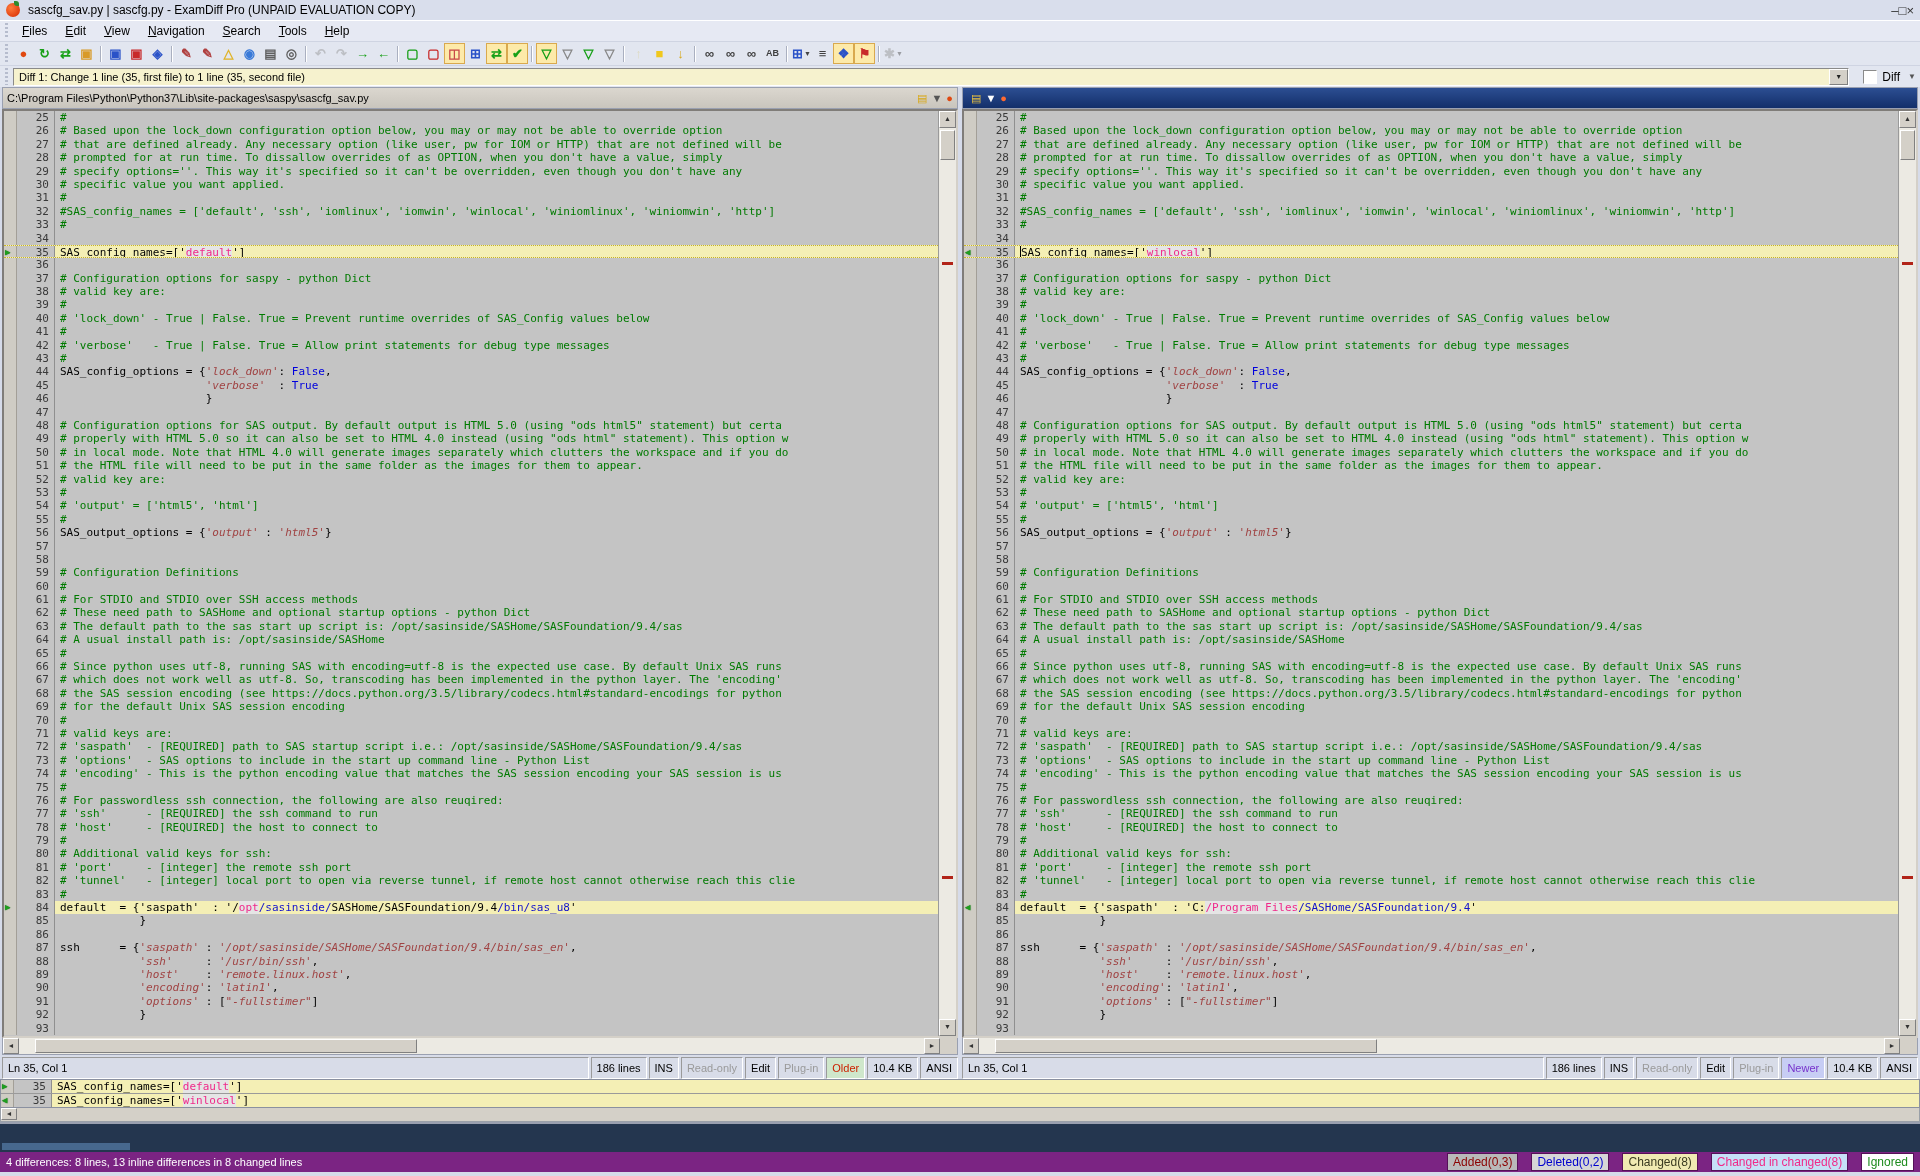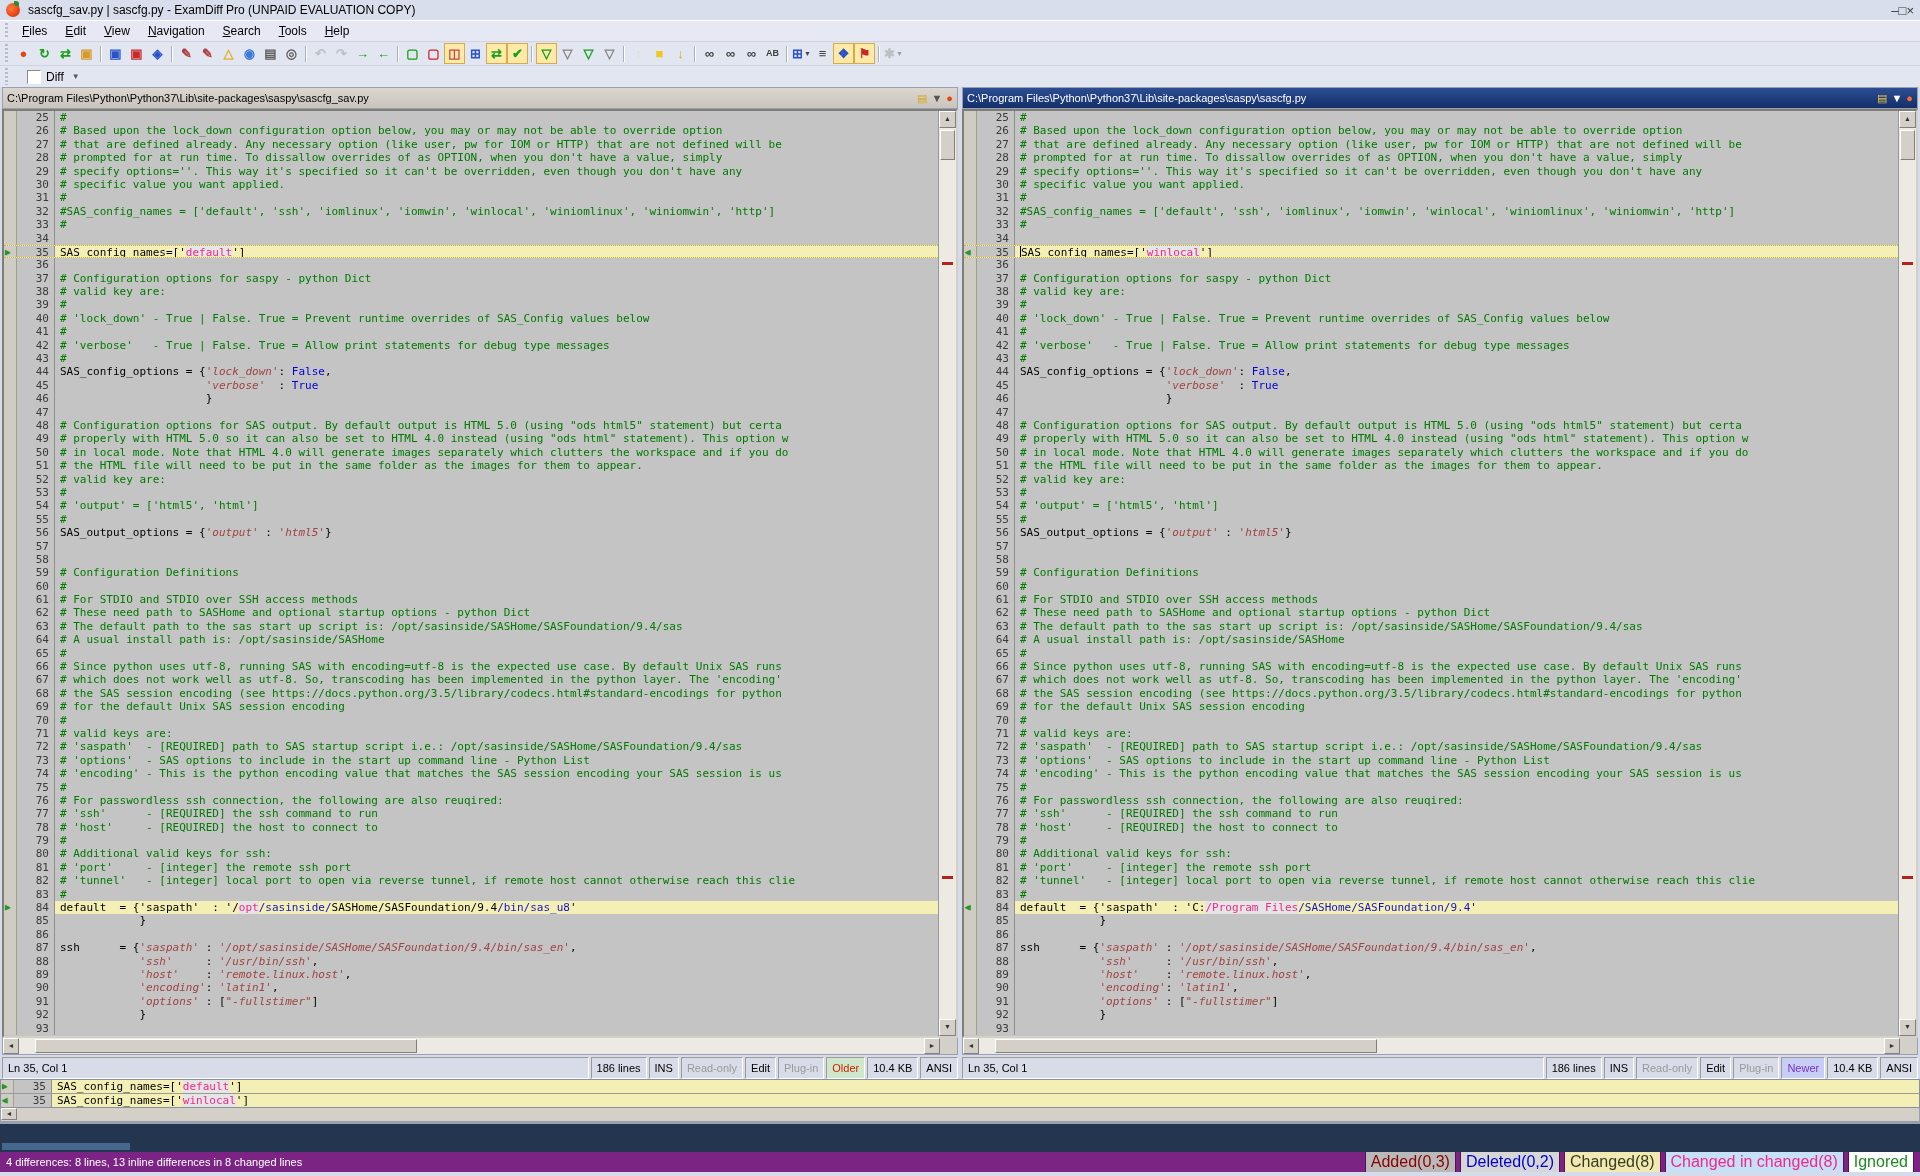--- a/index.html
+++ b/index.html
@@ -69,21 +69,21 @@
   .bottom-rows{flex:none;border:1px solid #8a90a0;background:#c4c4c4;}
   .brow{display:flex;height:13px;line-height:13px;font-family:"DejaVu Sans Mono",monospace;font-size:11px;white-space:pre;border-bottom:1px solid #9a9a9a;box-sizing:content-box;}
   .brow:last-child{border-bottom:none;}
   .bstrip{height:13px;flex:none;display:flex;background:#d4d0c8;border:1px solid #9aa0a8;border-top:none;}
   .bstrip .hbtn{height:12px;line-height:10px;}
   .outputpane{flex:1;background:#24364f;color:#fff;position:relative;border-top:2px solid #9aa0b0;}
   .outputpane .oplabel{padding:5px 0 0 6px;font-size:11px;}
   .optab{position:absolute;left:2px;bottom:2px;width:128px;height:7px;background:#47688e;}
   .statusbar{height:20px;flex:none;background:#7b2483;color:#fff;display:flex;align-items:center;font-size:11px;padding:0 6px;}
   .statusbar .summary{flex:1;white-space:nowrap;}
-  .badge{display:inline-block;padding:1px 5px;margin-left:4px;font-size:16px;border:1px solid #551058;white-space:nowrap;}
+  .badge{display:inline-block;padding:1px 5px;margin-left:13px;font-size:12px;border:1px solid #551058;white-space:nowrap;}
   .bottom-edge{height:4px;background:#d6dbe9;flex:none;}
 </style>
 </head>
 <body>
 
 <div class="titlebar">
   <span class="app-ico">
       <i></i>
     </span>
   <span class="title-text">sascfg_sav.py | sascfg.py - ExamDiff Pro (UNPAID EVALUATION COPY)</span>
@@ -224,20 +224,24 @@
       <span class="tb-sep"></span>
       <span class="tbi dis">
         <span class="tbg" style="color: rgb(144, 144, 144);">✱</span>
         <span class="dd">▼</span>
       </span>
     </span>
 </div>
 
 <div class="diffbar">
   <span class="grip"></span>
+  <div class="diffcombo">
+    <span class="txt">Diff 1: Change 1 line (35, first file) to 1 line (35, second file)</span>
+    <span class="combo-btn">▼</span>
+  </div>
   <span class="skipbox">
     <span class="cb"></span>
     <span>Diff</span>
   </span>
   <span class="ovf">▼</span>
 </div>
 
 <div class="main">
 
   <div class="pane" id="pane0">
@@ -345,21 +349,20 @@
         <span class="seg">Edit</span>
         <span class="seg gray">Plug-in</span>
         <span class="seg older">Older</span>
         <span class="seg">10.4 KB</span>
         <span class="seg">ANSI</span>
       </div>
   </div>
 
   <div class="pane" id="pane1">
     <div class="phead active">
-      <span class="ppath">C:\Program Files\Python\Python37\Lib\site-packages\saspy\sascfg.py</span>
       <span class="hico" style="color:#e8c040;">▤</span>
       <span class="hico ovf" style="color:#fff;">▼</span>
       <span class="hico" style="color:#ff6a30;">●</span>
     </div>
     <div class="pbody">
       <div class="code-rows">
           <div class="crow"><span class="cmark"></span><span class="cnum">25</span><span class="ccode"><span class="t-c">#</span></span></div>
           <div class="crow"><span class="cmark"></span><span class="cnum">26</span><span class="ccode"><span class="t-c"># Based upon the lock_down configuration option below, you may or may not be able to override option</span></span></div>
           <div class="crow"><span class="cmark"></span><span class="cnum">27</span><span class="ccode"><span class="t-c"># that are defined already. Any necessary option (like user, pw for IOM or HTTP) that are not defined will be</span></span></div>
           <div class="crow"><span class="cmark"></span><span class="cnum">28</span><span class="ccode"><span class="t-c"># prompted for at run time. To dissallow overrides of as OPTION, when you don't have a value, simply</span></span></div>

